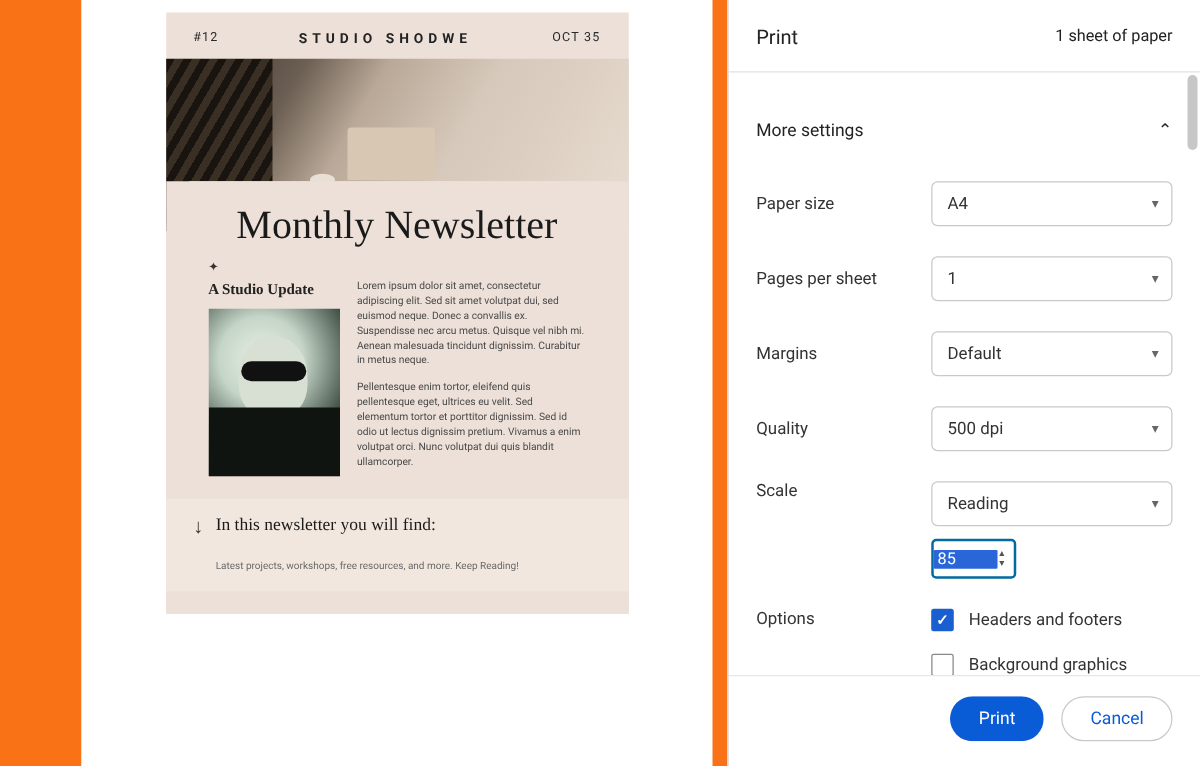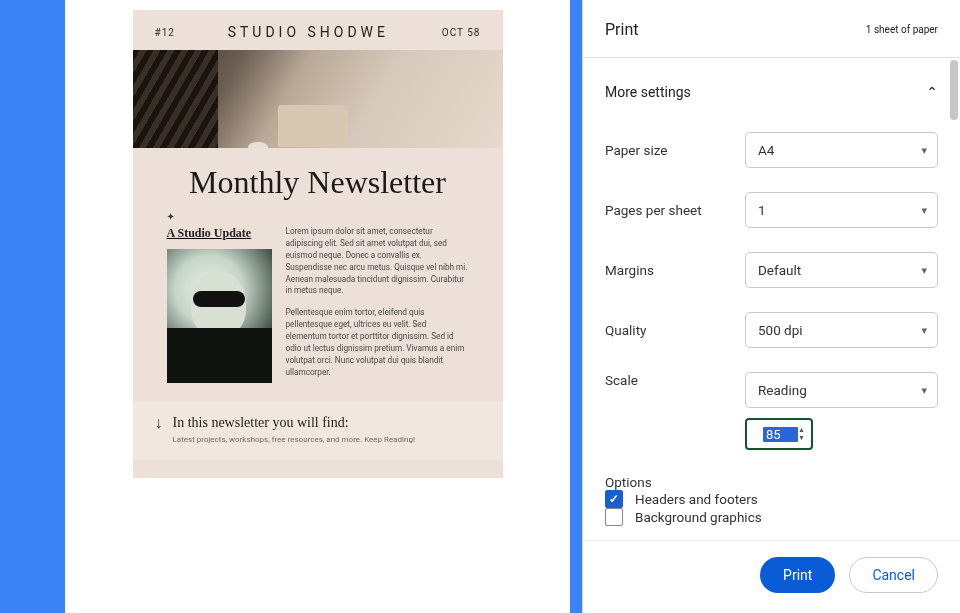--- a/index.html
+++ b/index.html
@@ -1,81 +1,81 @@
 <!DOCTYPE html>
 <html><head>
 <meta charset="utf-8">
 <style>
   * { box-sizing: border-box; margin: 0; padding: 0; }
   body { font-family: -apple-system, BlinkMacSystemFont, "Segoe UI", Roboto, sans-serif; background: #dedede; width: 960px; height: 613px; overflow: hidden; }
   .root { display: flex; width: 100%; height: 100%; }
 
   
-  .preview-wrap { flex: 1; background: #3b82f6; padding: 0 0 12px 0; display:flex; justify-content:flex-start;}
+  .preview-wrap { flex: 1; background: #f97316; padding: 0 0 12px 0; display:flex; justify-content:flex-start;}
   .paper { width: 505px; height: 613px; background: #fff; margin-left: 65px; position:relative; }
   .newsletter { width: 370px; margin: 10px auto 0; background:#ece0d8; position:relative; }
 
   .nl-head { display:flex; justify-content:space-between; align-items:center; padding: 14px 22px 10px; font-size: 10px; letter-spacing:1px; color:#2a2a2a;}
-  .nl-brand { letter-spacing:4px; font-size:14px; font-weight:400; color:#222; }
+  .nl-brand { letter-spacing:4px; font-size:11px; font-weight:700; color:#222; }
 
   .nl-hero { width:100%; height:138px; background:linear-gradient(120deg,#3a332c 0%, #6b5e52 25%, #b9a897 40%, #d6c8ba 60%, #e8ddd1 100%); position:relative; overflow:hidden;}
   .hero-stairs { position:absolute; left:0; top:0; width:85px; height:138px; background:repeating-linear-gradient(120deg,#1a1410 0 6px,#3a2f25 6px 12px);}
   .hero-table { position:absolute; left:60px; bottom:0; width:260px; height:36px; background:#2a231c; transform:skewX(-4deg);}
   .hero-laptop { position:absolute; left:145px; top:55px; width:70px; height:42px; background:#d8c7b3; border-radius:3px 3px 0 0;}
   .hero-cup { position:absolute; left:115px; top:92px; width:20px; height:10px; background:#e8dfd5; border-radius:50%;}
 
   .nl-body { background:#ece0d8; padding: 0 0 18px 0; margin-top:-40px; position:relative;}
   .nl-card { background:#ece0d8; margin: 0 18px; padding: 16px 16px 0; position:relative;}
   .nl-welcome { text-align:center; font-size:8px; letter-spacing:2px; color:#555; margin-bottom:6px;}
   .nl-title { text-align:center; font-family: Georgia, "Times New Roman", serif; font-size:32px; font-weight:500; color:#1a1a1a; margin-bottom:10px;}
   .nl-sparkle { font-size:10px; color:#333; margin-bottom:4px;}
 
   .nl-cols { display:flex; gap:14px; }
-  .nl-left { width:105px;text-decoration:underline;}
+  .nl-left { width:105px;}
   .nl-sub { font-family: Georgia, serif; font-size:12px; font-weight:600; color:#222; margin-bottom:8px; white-space:nowrap;}
   .nl-portrait { width:105px; height:134px; background:radial-gradient(circle at 40% 30%,#e9f0e6 0%,#c5d5c8 30%,#2f3d33 70%,#0e140f 100%); position:relative; overflow:hidden;}
   .portrait-face { position:absolute; left:24px; top:22px; width:55px; height:65px; background:#d8e0d4; border-radius:48% 48% 40% 40%;}
   .portrait-glasses { position:absolute; left:26px; top:42px; width:52px; height:16px; background:#111; border-radius:8px;}
   .portrait-body { position:absolute; left:0; bottom:0; width:100%; height:55px; background:#101410;}
 
   .nl-right { flex:1; font-size:8.2px; line-height:1.45; color:#4a4a4a;}
   .nl-right p { margin-bottom:10px;}
 
   .nl-foot { background:#f1e7de; margin:12px 0 0; padding:14px 22px 16px; border-top:0px solid #ddd;}
   .nl-foot-row { display:flex; align-items:flex-start; gap:10px;}
   .nl-arrow { font-size:16px; color:#333; line-height:1;}
-  .nl-foot-title { font-family: Georgia, serif; font-size:14px; color:#1b1b1b; margin-bottom:4px;}
+  .nl-foot-title { font-family: Georgia, serif; font-size:14px; color:#1b1b1b; margin-bottom:19px;}
   .nl-foot-sub { font-size:8px; color:#6a6a6a;}
 
   
   .panel { width: 378px; height:613px; background:#fff; border-left:1px solid #d6d6d6; display:flex; flex-direction:column; position:relative;}
   .panel-head { display:flex; justify-content:space-between; align-items:center; padding: 20px 22px 18px; }
   .panel-title { font-size:16px; color:#222;}
-  .panel-count { font-size:10px; color:#222;}
+  .panel-count { font-size:13px; color:#222;}
   .panel-divider { height:1px; background:#e2e2e2; }
   .panel-scroll { flex:1; overflow:hidden; position:relative; padding: 0 22px;}
   .scrollbar { position:absolute; right:2px; top:2px; width:8px; height:60px; background:#c7c7c7; border-radius:4px;}
 
   .sect-head { display:flex; justify-content:space-between; align-items:center; padding:26px 0 20px; cursor:pointer;}
-  .sect-head span { font-size:14px; color:#222;}
+  .sect-head span { font-size:14px; color:#222;margin-top:12px;}
   .chev { font-size:14px; color:#444;}
 
   .row { display:flex; align-items:center; padding: 12px 0; }
   .row-label { width:140px; font-size:13.5px; color:#333; }
   .row-ctl { flex:1; }
 
   .select { width:100%; height:36px; border:1px solid #c9c9c9; border-radius:5px; background:#fff; padding:0 30px 0 12px; font-size:13.5px; color:#333; position:relative; display:flex; align-items:center; cursor:pointer;}
   .select .caret { position:absolute; right:10px; top:50%; transform:translateY(-50%); font-size:11px; color:#666;}
 
-  .numbox { width:68px; height:32px; border:2px solid #14532d; border-radius:4px; display:flex; align-items:center; padding:0 6px 0 16px; position:relative; margin-top:10px;}
+  .numbox { width:68px; height:32px; border:2px solid #0369a1; border-radius:4px; display:flex; align-items:center; padding:0 6px 0 0; position:relative; margin-top:10px;}
   .numbox .val { flex:1; font-size:13px; color:#fff; background:#2a66d8; padding:0 3px; border-radius:1px;}
   .numbox .spin { display:flex; flex-direction:column; font-size:7px; line-height:7px; color:#555; gap:1px; }
 
-  .options-row { display:flex; align-items:flex-start; padding:12px 0;flex-direction:column;}
-  .opts { flex:1; display:flex; flex-direction:column; gap:0;}
+  .options-row { display:flex; align-items:flex-start; padding:12px 0;}
+  .opts { flex:1; display:flex; flex-direction:column; gap:18px;}
   .chk { display:flex; align-items:center; gap:12px; font-size:13.5px; color:#333; cursor:pointer;}
   .box { width:18px; height:18px; border:1.5px solid #888; border-radius:2px; display:flex; align-items:center; justify-content:center; flex-shrink:0;}
   .box.checked { background:#1a5fd0; border-color:#1a5fd0;}
   .box.checked::after { content:"✓"; color:#fff; font-size:12px; font-weight:bold;}
 
   .panel-foot { padding:16px 22px 20px; display:flex; justify-content:flex-end; gap:14px; border-top:1px solid #e8e8e8;}
   .btn { height:36px; padding:0 22px; border-radius:18px; font-size:14px; cursor:pointer; display:flex; align-items:center; justify-content:center; border:1px solid transparent;}
   .btn-primary { background:#0a5bd6; color:#fff; }
   .btn-secondary { background:#fff; color:#0a5bd6; border-color:#c9c9c9;}
 </style>
@@ -83,21 +83,21 @@
 <body>
 
 <div class="root">
 
   <div class="preview-wrap">
     <div class="paper">
       <div class="newsletter">
         <div class="nl-head">
           <span>#12</span>
           <span class="nl-brand">STUDIO SHODWE</span>
-          <span>OCT 58</span>
+          <span>OCT 35</span>
         </div>
         <div class="nl-hero">
           <div class="hero-stairs"></div>
           <div class="hero-laptop"></div>
           <div class="hero-cup"></div>
           <div class="hero-table"></div>
         </div>
         <div class="nl-body">
           <div class="nl-card">
             <div class="nl-title">Monthly Newsletter</div>

